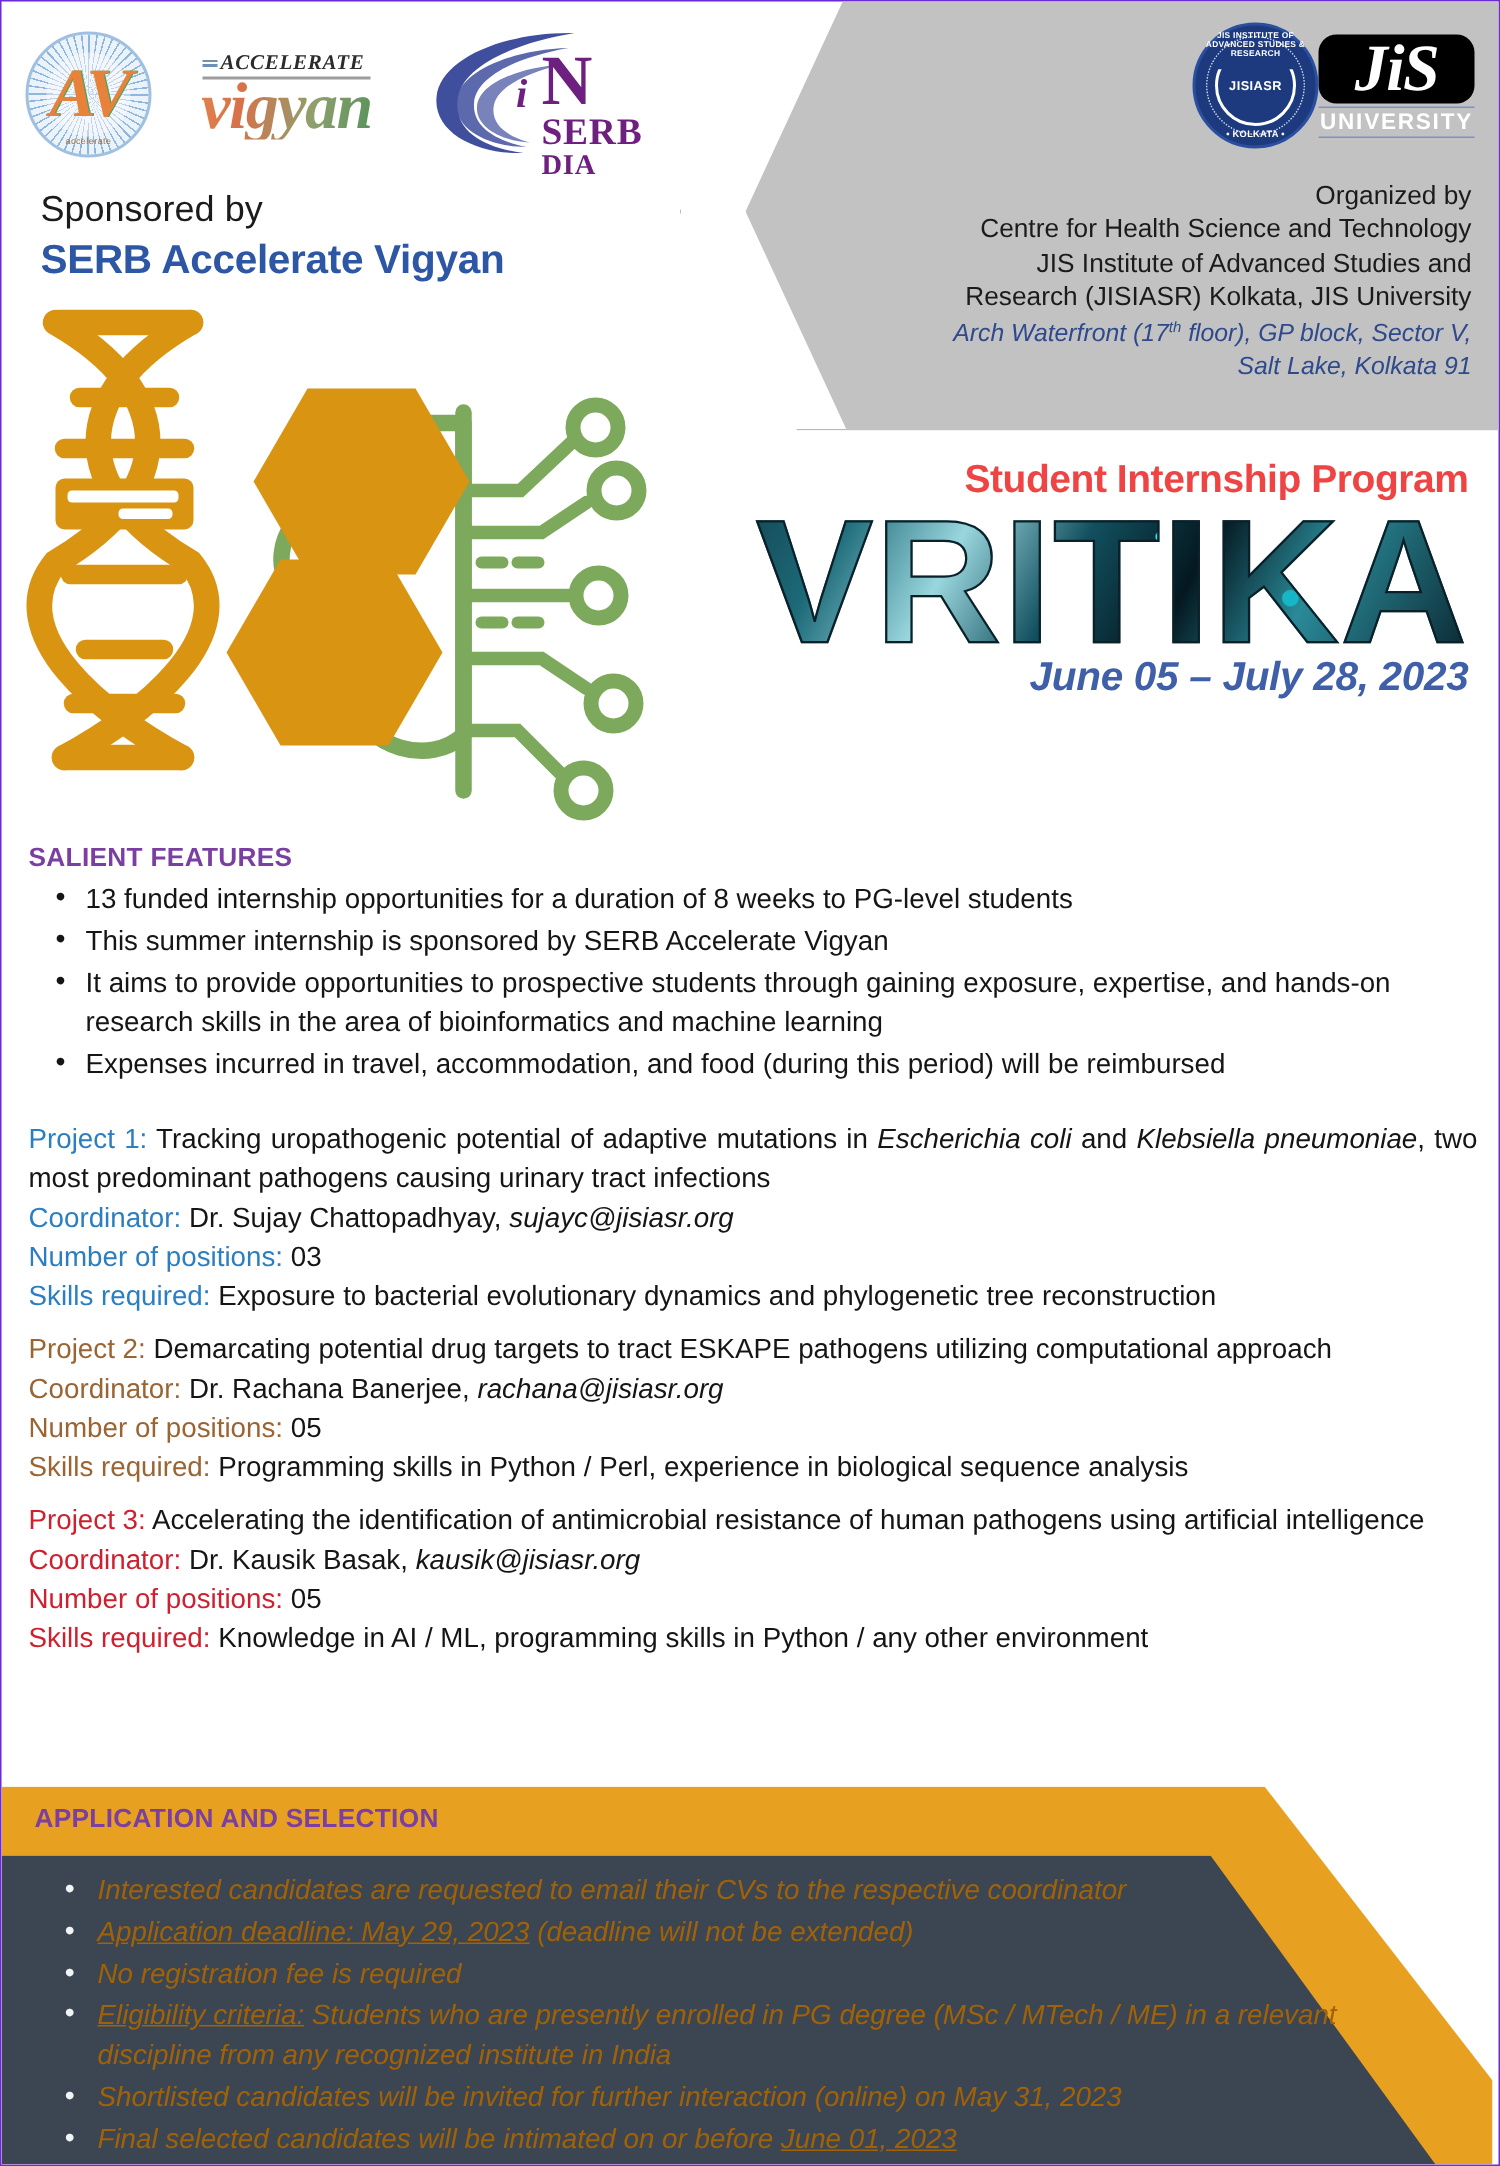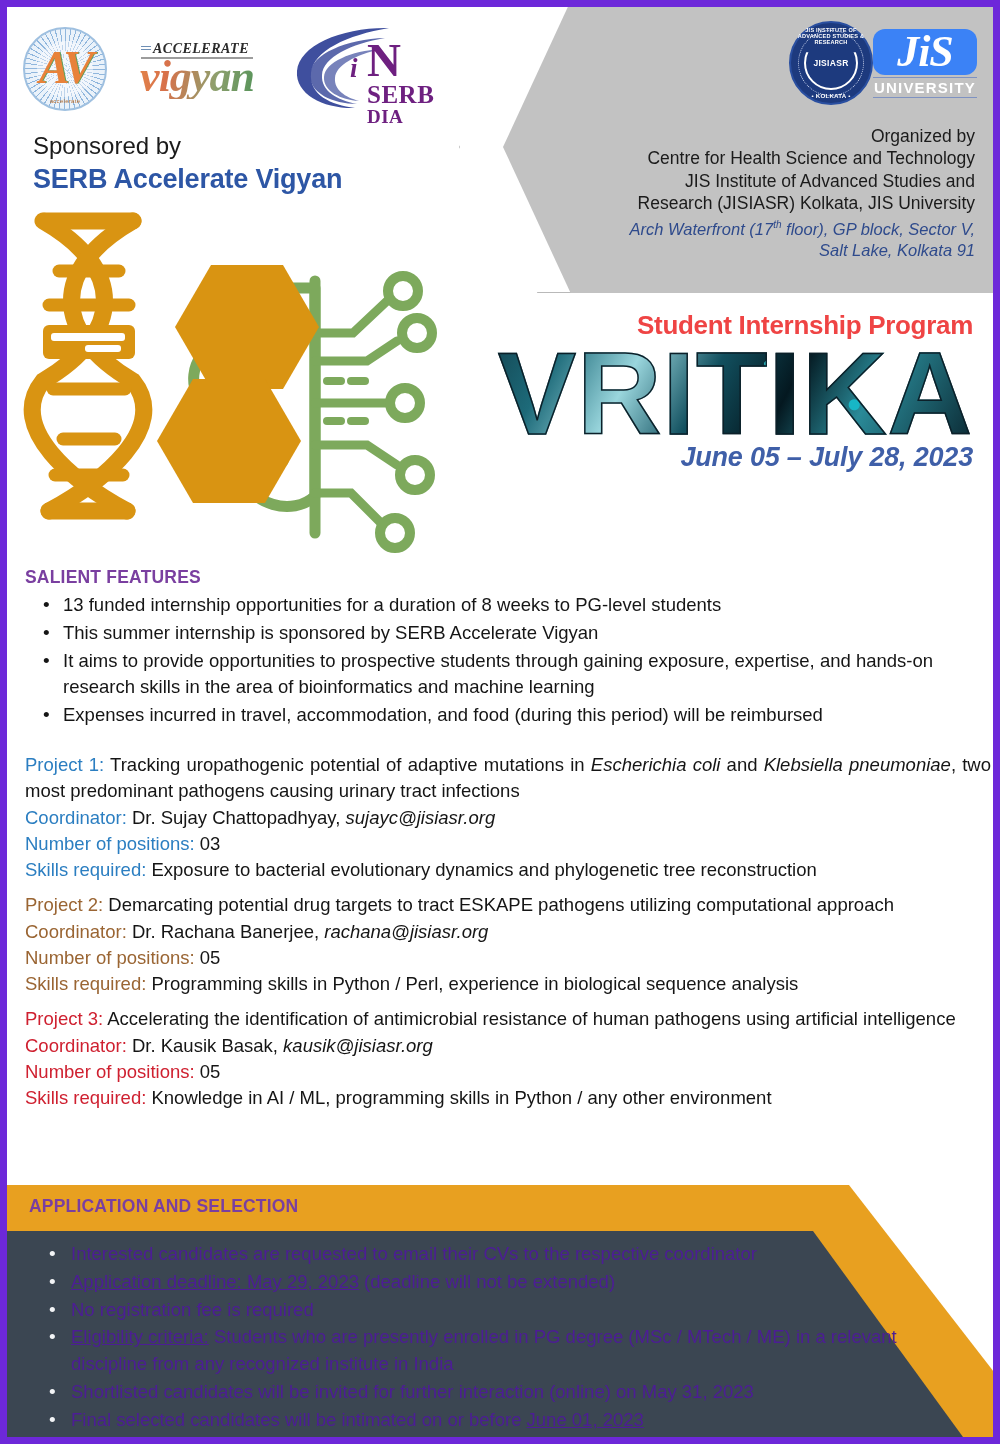--- a/index.html
+++ b/index.html
@@ -5,21 +5,21 @@
   * { box-sizing: border-box; margin: 0; padding: 0; }
   html, body {
     width: 1000px; height: 1444px;
     background: #ffffff;
     font-family: "Liberation Sans", sans-serif;
   }
   .poster {
     position: relative;
     width: 1000px; height: 1444px;
     background: #ffffff;
-    border: 7px solid #6d28d9;
+    border: 1px solid #6d28d9;
     overflow: hidden;
   }
 
   
   .gray-outline {
     position: absolute;
     left: 452px; top: -6px;
     width: 560px; height: 292px;
     background: transparent;
     border: 1.5px solid #b9b9b9;
@@ -151,21 +151,21 @@
   }
   .seal-top, .seal-bottom {
     position:absolute; left:0; right:0; text-align:center;
     font-size: 5.6px; font-weight: bold; color:#ffffff; letter-spacing:.2px;
   }
   .seal-top { top: 4px; }
   .seal-bottom { bottom: 4px; font-size: 6.2px; }
 
   .jis-uni { width: 104px; text-align: center; }
   .jis-box {
-    background: #3b82f6; border-radius: 12px;
+    background: #000000; border-radius: 12px;
     height: 46px; display:flex; align-items:center; justify-content:center;
   }
   .jis-box span {
     font-family: "Liberation Serif", serif;
     font-size: 44px; font-weight: bold; font-style: italic;
     color: #ffffff; letter-spacing: -1px; line-height: 1;
   }
   .jis-univ-text {
     font-size: 15px; font-weight: bold; color: #ffffff;
     letter-spacing: 1.2px; margin-top: 2px;
@@ -255,21 +255,21 @@
     background: #3b4652;
     clip-path: polygon(0 0, 806px 0, 956px 206px, 0 206px);
   }
   .footer-head {
     position:absolute; left: 22px; top: 11px;
     font-size: 17.5px; font-weight: bold; color: #7a3fa0; letter-spacing: .2px;
   }
   .footer ul { position:absolute; left: 26px; top: 56px; width: 930px; list-style:none; }
   .footer li {
     position: relative; padding-left: 38px;
-    font-size: 18.5px; color: #4c1d95; line-height: 1.45; margin-bottom: 1px;
+    font-size: 18.5px; color: #a16207; line-height: 1.45; margin-bottom: 1px; font-style: italic;
   }
   .footer li::before {
     content:"•"; position:absolute; left: 16px; top:-1px; font-size: 19px; color:#f2f4f6;
   }
   .u { text-decoration: underline; }
 </style>
 </head>
 <body>
 
 <div class="poster">

